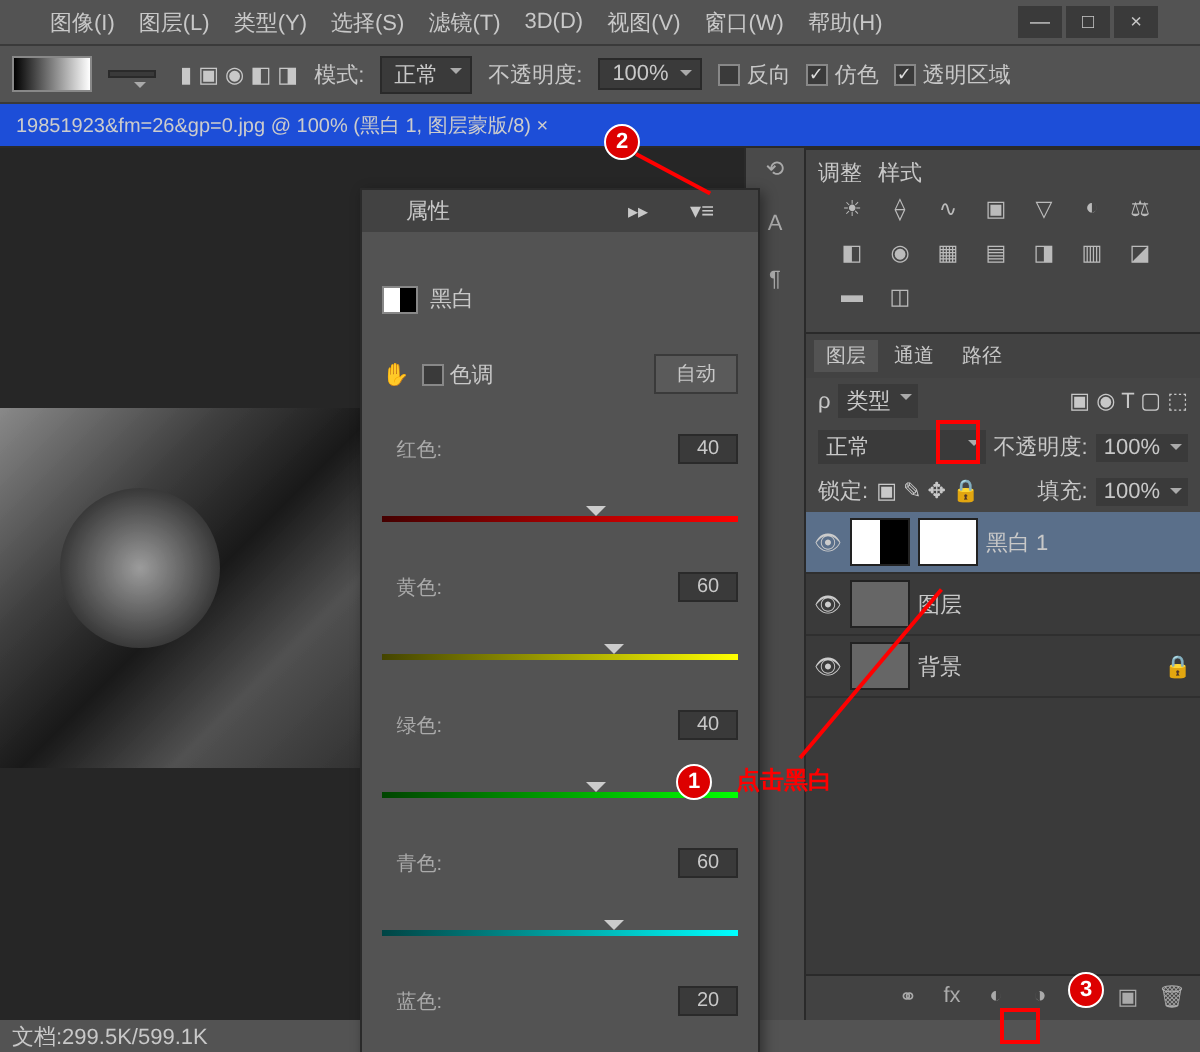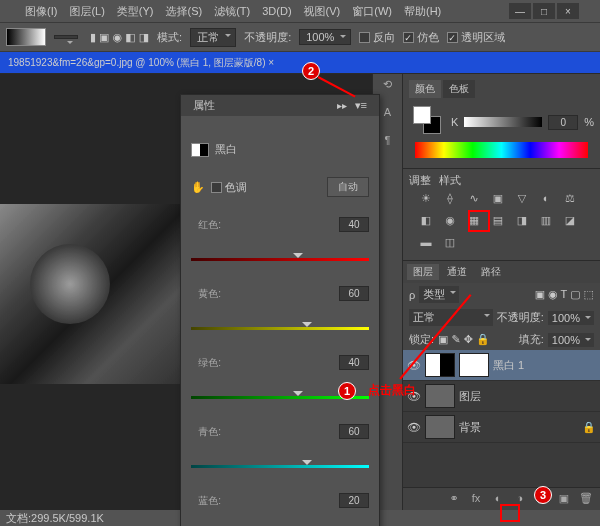--- a/index.html
+++ b/index.html
@@ -17,21 +17,21 @@
 .chk .box.on::after{content:"✓";color:#ddd;font-size:9px;position:relative;top:-2px;left:0}
 .tabdoc{height:22px;background:#1d4ed8;display:flex;align-items:center;padding:0 8px;color:#ccc;font-size:10px;border-bottom:1px solid #2a2a2a}
 .main{position:absolute;top:74px;left:0;right:0;bottom:16px;display:flex}
 .canvas{flex:1;background:#262626;position:relative;overflow:hidden}
 .artwork{position:absolute;left:0;top:130px;width:200px;height:180px;background:linear-gradient(135deg,#888 0%,#444 30%,#222 50%,#555 70%,#333 100%);filter:grayscale(1) contrast(1.1)}
 .artwork::before{content:"";position:absolute;left:30px;top:40px;width:80px;height:80px;background:radial-gradient(circle,#999 0%,#333 80%);border-radius:50%}
 .rpanel{width:198px;background:#454545;display:flex;flex-direction:column;border-left:1px solid #2a2a2a}
 .dock{width:30px;background:#4a4a4a;border-left:1px solid #2a2a2a;display:flex;flex-direction:column;align-items:center;padding-top:4px;gap:10px}
 .dock div{width:20px;height:18px;color:#aaa;text-align:center;cursor:pointer}
 .props{position:absolute;left:180px;top:94px;width:200px;background:#535353;border:1px solid #2a2a2a;box-shadow:2px 2px 6px rgba(0,0,0,.4);z-index:5}
-.props .hdr{background:#424242;padding:3px 12px;display:flex;align-items:center;gap:6px}
+.props .hdr{background:#424242;padding:3px 22px;display:flex;align-items:center;gap:19px}
 .props .hdr .expand{margin-left:auto;cursor:pointer;font-size:10px;padding:0 2px}
 .props .body{padding:6px 10px}
 .props .row{display:flex;align-items:center;gap:6px;margin:20px 0}
 .props .row .lbl{width:30px;text-align:right;color:#aaa;font-size:10px}
 .slider{flex:1;height:14px;position:relative}
 .slider .track{position:absolute;top:6px;left:0;right:0;height:3px}
 .slider .thumb{position:absolute;top:1px;width:0;height:0;border:5px solid transparent;border-top-color:#ccc;transform:translateX(-5px)}
 .numbox{width:30px;background:#3a3a3a;border:1px solid #2a2a2a;text-align:center;padding:1px 0;font-size:10px}
 .btn{background:#5a5a5a;border:1px solid #3a3a3a;padding:2px 10px;cursor:pointer;font-size:10px}
 .bwicon{width:18px;height:14px;background:linear-gradient(90deg,#fff 50%,#000 50%);border:1px solid #888}
@@ -120,39 +120,20 @@
     <div class="artwork"></div>
   </div>
 
   <div class="dock">
     <div>⟲</div>
     <div>A</div>
     <div>¶</div>
   </div>
 
   <div class="rpanel">
-    <div class="color-panel">
-      <div class="tabs">
-        <span class="on">颜色</span>
-        <span>色板</span>
-      </div>
-      <div style="display:flex;align-items:center;gap:6px">
-        <div class="fgbg">
-            <div class="fg"></div>
-            <div class="bg"></div>
-          </div>
-        <div class="kslider" style="flex:1">
-          <span>K</span>
-          <div class="grad"></div>
-          <span class="numbox">0</span>
-          <span>%</span>
-        </div>
-      </div>
-      <div class="spectrum"></div>
-    </div>
 
     <div class="adj-panel">
       <div class="tabs" style="display:flex;gap:8px">
         <span>调整</span>
         <span>样式</span>
       </div>
       <div class="adj-grid">
         <div>☀</div>
         <div>⟠</div>
         <div>∿</div>

